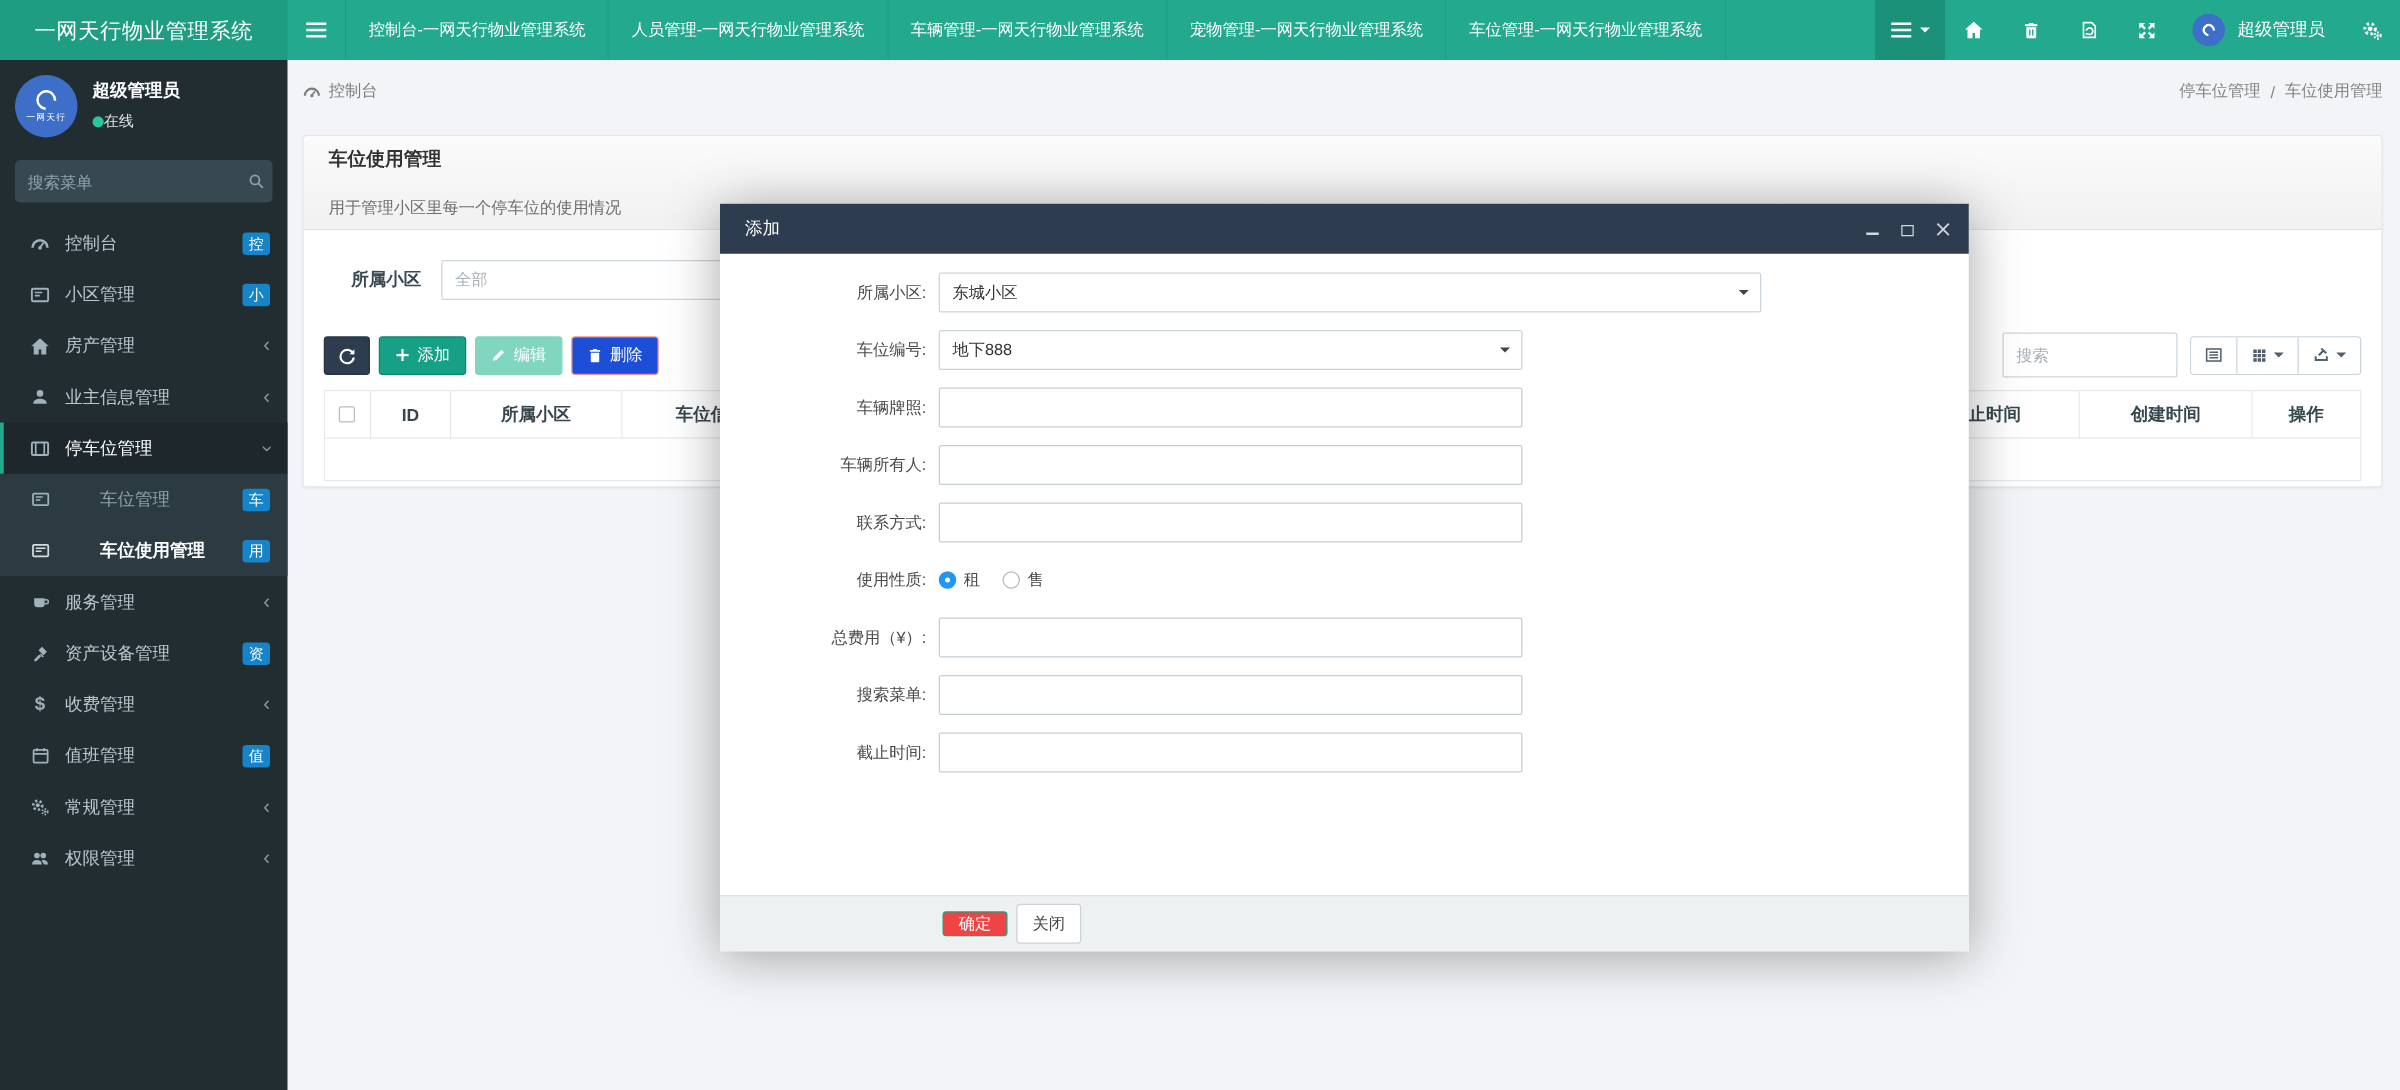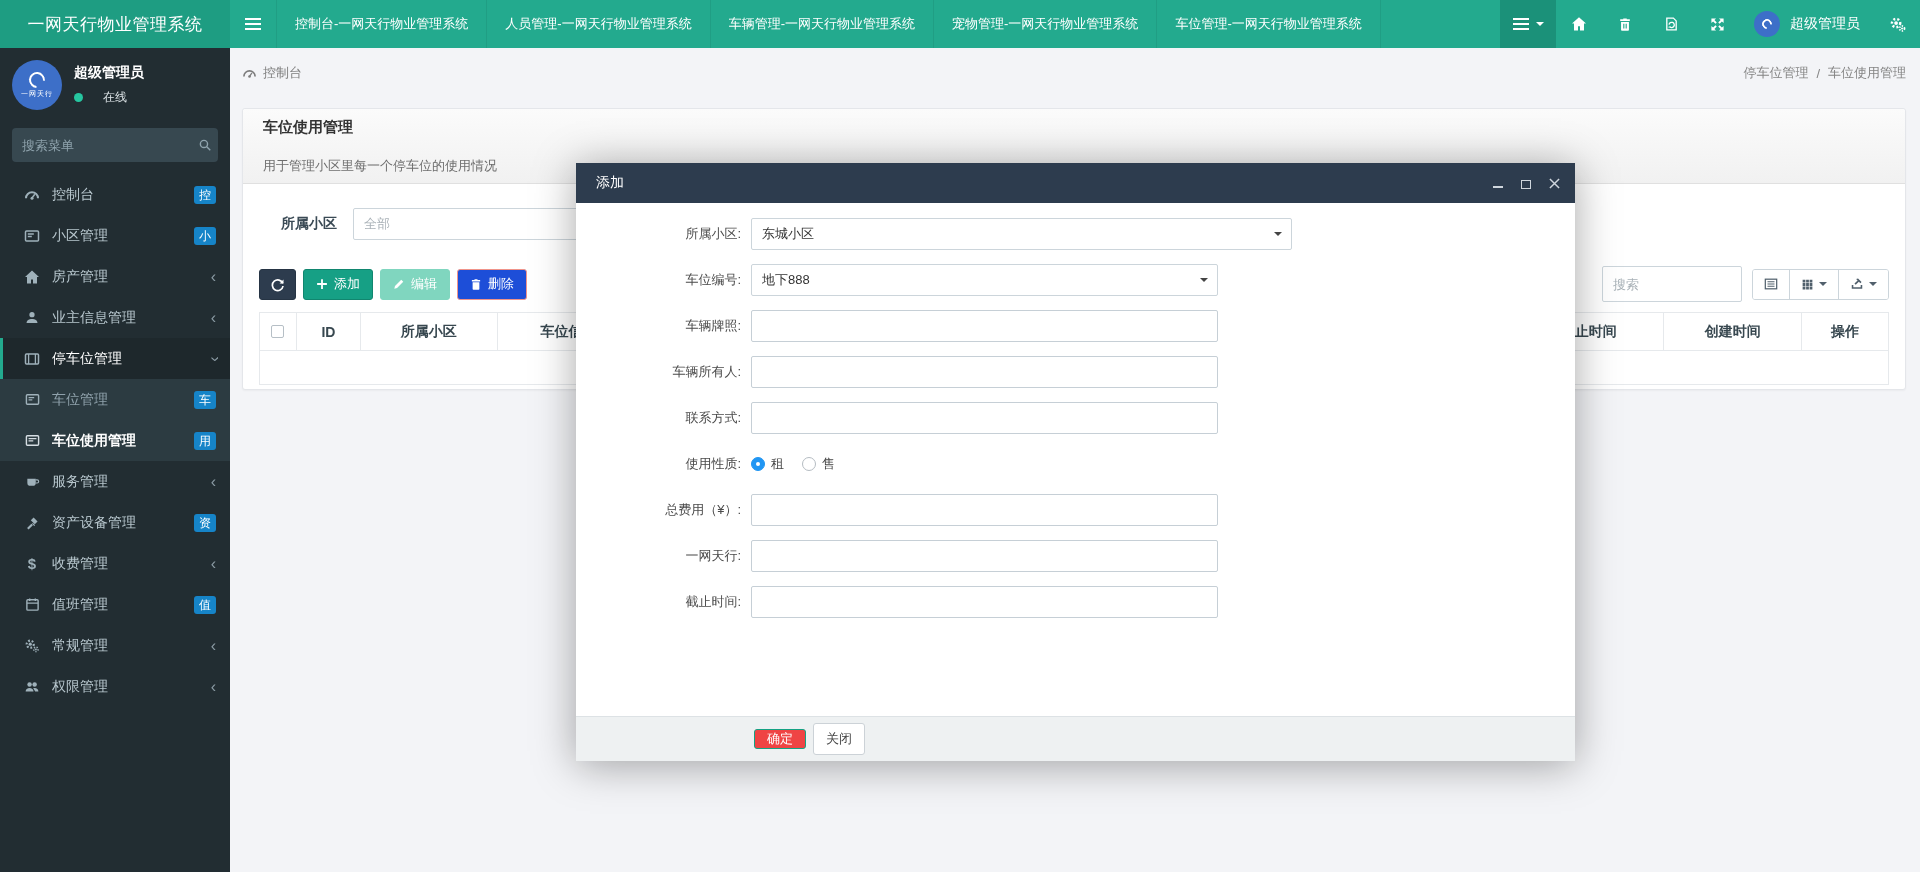--- a/index.html
+++ b/index.html
@@ -28,36 +28,36 @@
   .i-bars::before { top:-5px; } .i-bars::after { top:5px; }
   .i-caret { width:0; height:0; border:4px solid transparent; border-top-color:#fff; margin-top:4px; display:inline-block; }
 
   
   .sidebar { position:absolute; top:48px; left:0; width:230px; height:824px; background:#222d32; z-index:20; }
   .side-user { display:flex; align-items:center; gap:12px; padding:12px 12px 10px 12px; }
   .avatar-lg { width:50px; height:50px; border-radius:50%; background:#3d6fc8; display:flex; flex-direction:column; align-items:center; justify-content:center; color:#fff; flex:0 0 50px; }
   .avatar-lg .swirl { width:16px; height:16px; border:2.5px solid #fff; border-bottom-color:transparent; border-radius:50%; transform:rotate(-40deg); margin-bottom:1px; }
   .avatar-lg .atext { font-size:7px; letter-spacing:1px; }
   .side-user .name { color:#fff; font-size:14px; font-weight:bold; margin-bottom:7px; }
-  .status { display:flex; align-items:center; gap:20px; color:#dfe6e9; font-size:12px; }
+  .status { display:flex; align-items:center; gap:0; color:#dfe6e9; font-size:12px; }
   .dot { width:9px; height:9px; border-radius:50%; background:#26c6a0; }
   .side-search { margin:8px 12px 0 12px; background:#374850; border-radius:4px; height:34px; display:flex; align-items:center; padding:0 10px; }
   .side-search input { flex:1; background:transparent; border:none; outline:none; color:#cfd8dc; font-size:13px; font-family:inherit; }
   .side-search input::placeholder { color:#8fa3ad; }
   .menu { margin-top:12px; list-style:none; }
   .mi { position:relative; height:41px; display:flex; align-items:center; padding:0 14px 0 24px; color:#b8c7ce; font-size:14px; cursor:pointer; }
   .mi .ic { width:16px; margin-right:12px; color:#9fb1ba; display:flex; justify-content:center; }
   .mi .lbl { flex:1; }
   .badge { background:#1684c8; color:#fff; font-size:12px; line-height:18px; padding:0 5px; border-radius:3px; }
   .chev { color:#8a9aa3; font-size:16px; line-height:1; }
   .chev-down { transform:rotate(-90deg); display:inline-block; }
   .mi.parent-active { background:#1e282c; border-left:3px solid #23aa8e; padding-left:21px; color:#fff; }
   .submenu { background:#2c3b41; list-style:none; }
   .submenu .mi { padding-left:24px; }
-  .submenu .mi .sublbl { color:#8fa1ab; }
+  .submenu .mi .sublbl { color:#8fa1ab;margin-left:28px; }
   .submenu .mi.active .sublbl { color:#fff; font-weight:bold; }
   .submenu .mi.active .ic { color:#d5dde2; }
   .dollar { font-weight:bold; font-size:15px; }
 
   
   .main { position:absolute; left:230px; top:48px; right:0; bottom:0; }
   .crumbs { position:absolute; left:12px; right:14px; top:12px; height:26px; display:flex; align-items:center; justify-content:space-between; color:#7d7d7d; font-size:13px; }
   .crumbs .l { display:flex; align-items:center; gap:6px; }
   .crumbs .r { display:flex; align-items:center; gap:8px; color:#848484; }
   .card { position:absolute; left:12px; right:14px; top:60px; background:#fff; border:1px solid #e4e6ea; border-radius:3px; box-shadow:0 1px 2px rgba(0,0,0,.04); }
@@ -101,21 +101,21 @@
   .m-ctrls { margin-left:auto; display:flex; align-items:center; gap:14px; color:#cfd6dd; }
   .mc { width:14px; height:14px; display:flex; align-items:flex-end; justify-content:center; cursor:pointer; }
   .mc-min span { display:block; width:10px; height:2px; background:#cfd6dd; margin-bottom:2px; }
   .mc-max span { display:block; width:10px; height:9px; border:1.5px solid #cfd6dd; margin-bottom:1px; }
   .mc-close { font-size:14px; align-items:center; }
   .m-body { flex:1; padding:15px 0 0 0; }
   .m-row { display:flex; align-items:center; margin-bottom:14px; }
   .m-row .mlabel { flex:0 0 175px; text-align:right; padding-right:10px; font-size:13px; color:#4a4a4a; }
   .m-input { height:32px; width:467px; border:1px solid #c6cfd6; border-radius:2px; padding:0 10px; font-size:13px; outline:none; font-family:inherit; }
   .m-select { height:32px; font-size:13px; color:#333; }
-  .m-select.wide { width:541px; }
+  .m-select.wide { width:658px; }
   .m-select.mid { width:467px; }
   .radio-group { display:flex; align-items:center; gap:18px; height:32px; }
   .radio-opt { display:flex; align-items:center; gap:6px; font-size:13px; color:#444; cursor:pointer; }
   .radio { width:14px; height:14px; border-radius:50%; border:1px solid #b5bcc2; background:#fff; position:relative; }
   .radio.checked { border-color:#2196f3; background:#2196f3; }
   .radio.checked::after { content:""; position:absolute; left:4px; top:4px; width:4px; height:4px; border-radius:50%; background:#fff; }
   .m-foot { height:45px; background:#eef1f2; border-top:1px solid #dde2e5; display:flex; align-items:center; padding-left:178px; gap:7px; }
   .btn-ok { background:#ef4444; border-color:#14a284; height:20px; }
   .btn-close { background:#fff; border:1px solid #ccd2d7; color:#444; height:32px; }
 
@@ -525,21 +525,21 @@
             <span class="radio"></span>
             <span>售</span>
           </span>
         </div>
       </div>
       <div class="m-row">
         <span class="mlabel">总费用（¥）:</span>
         <input class="m-input" style="">
       </div>
       <div class="m-row">
-        <span class="mlabel">一网天行:</span>
+        <span class="mlabel">搜索菜单:</span>
         <input class="m-input" style="">
       </div>
       <div class="m-row">
         <span class="mlabel">截止时间:</span>
         <input class="m-input" style="">
       </div>
     </div>
     <div class="m-foot">
       <button class="btn btn-ok">确定</button>
       <button class="btn btn-close">关闭</button>

